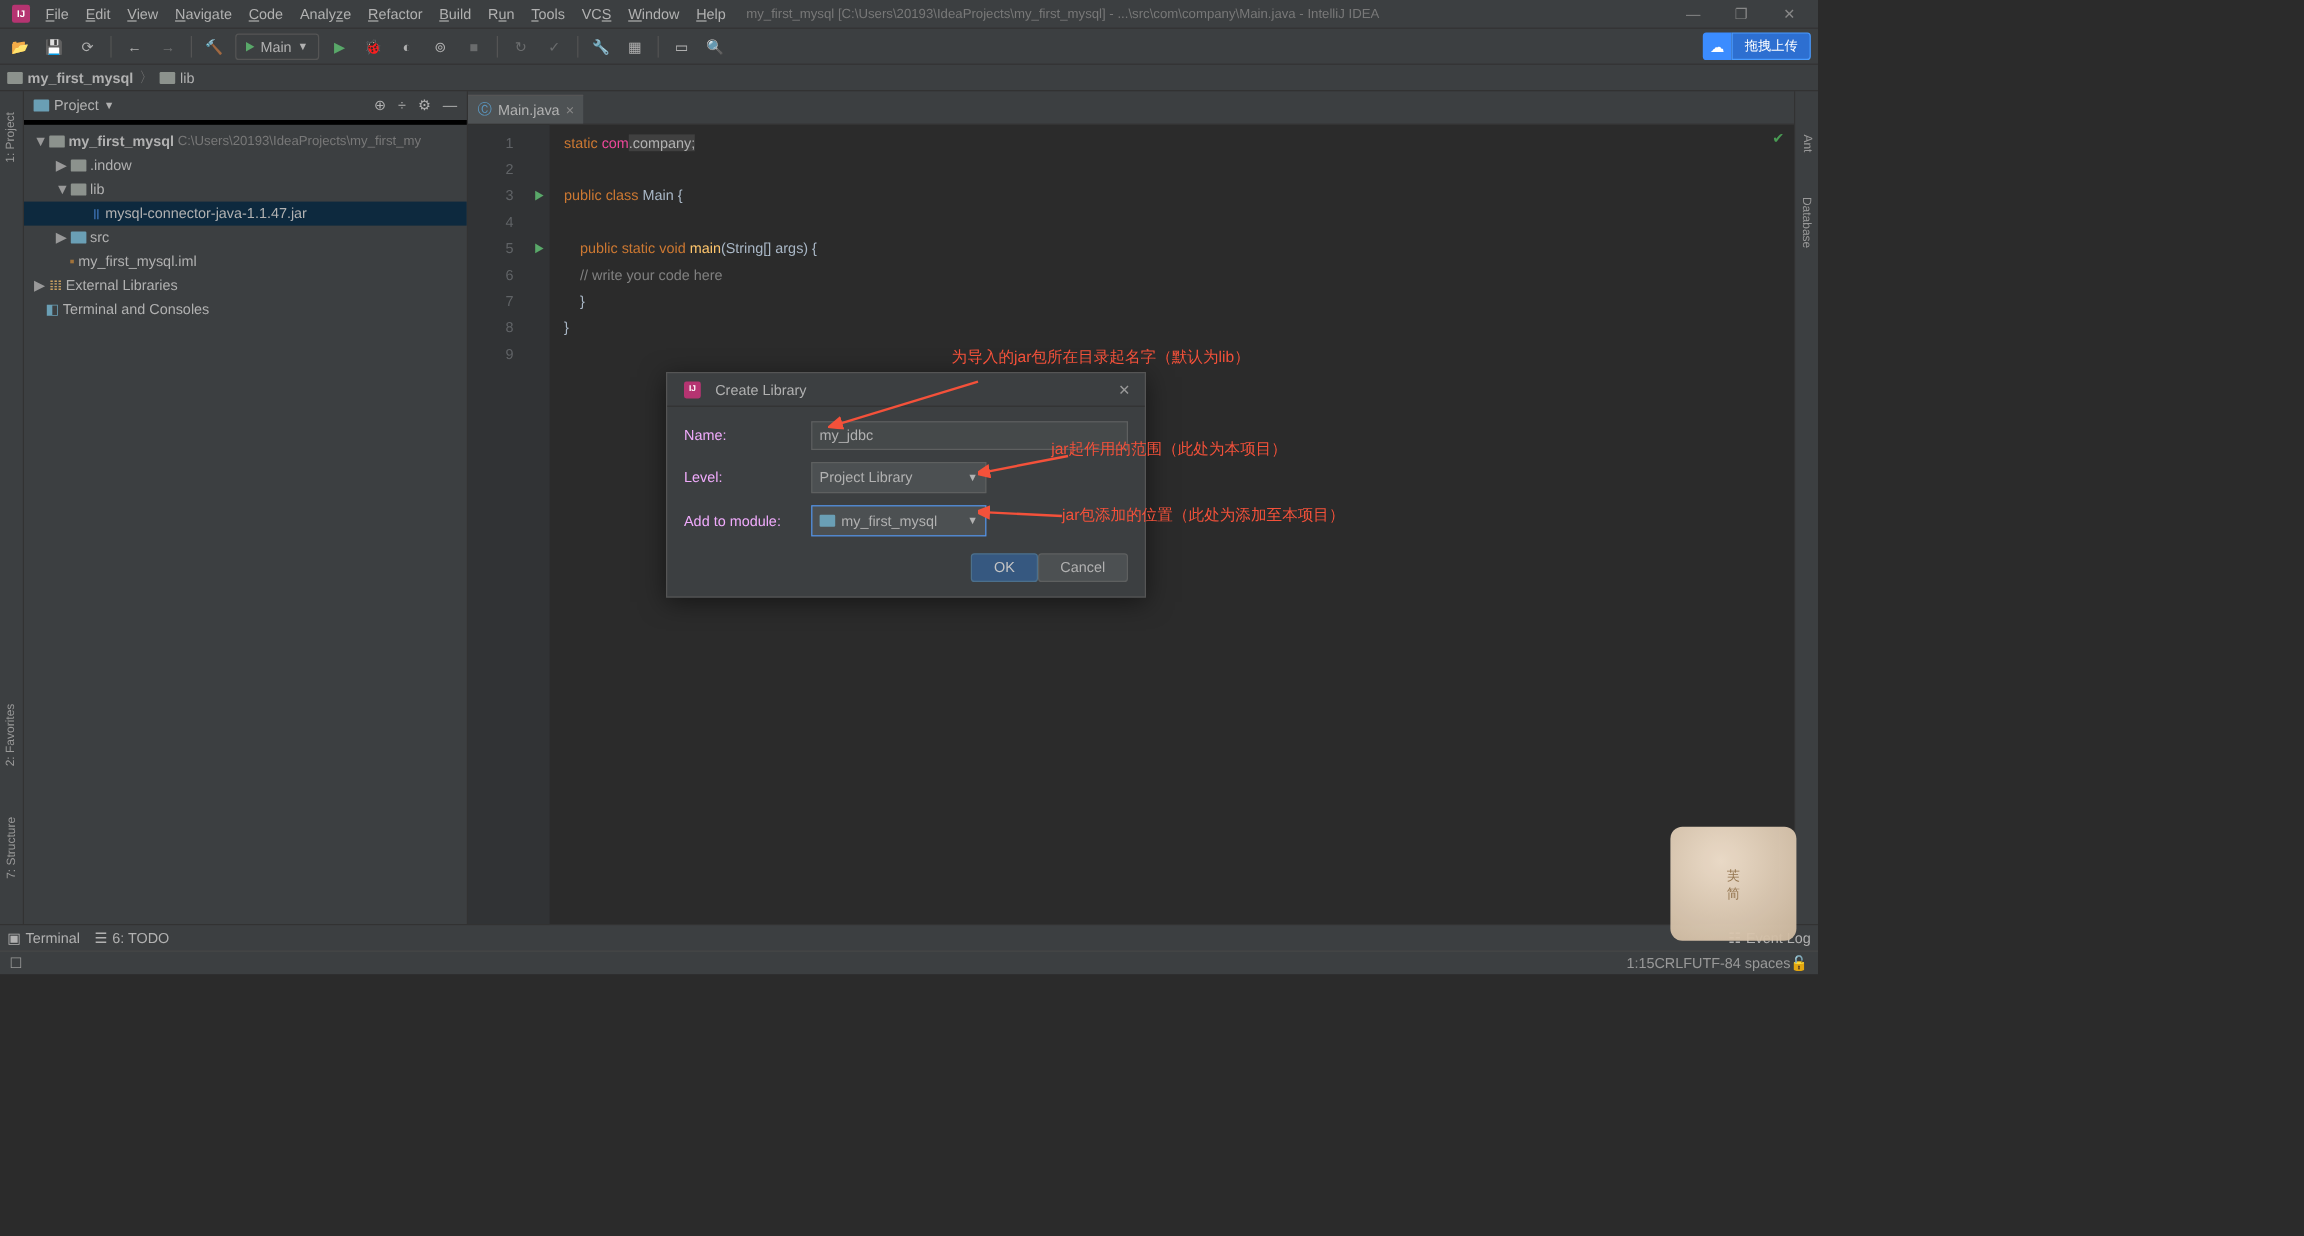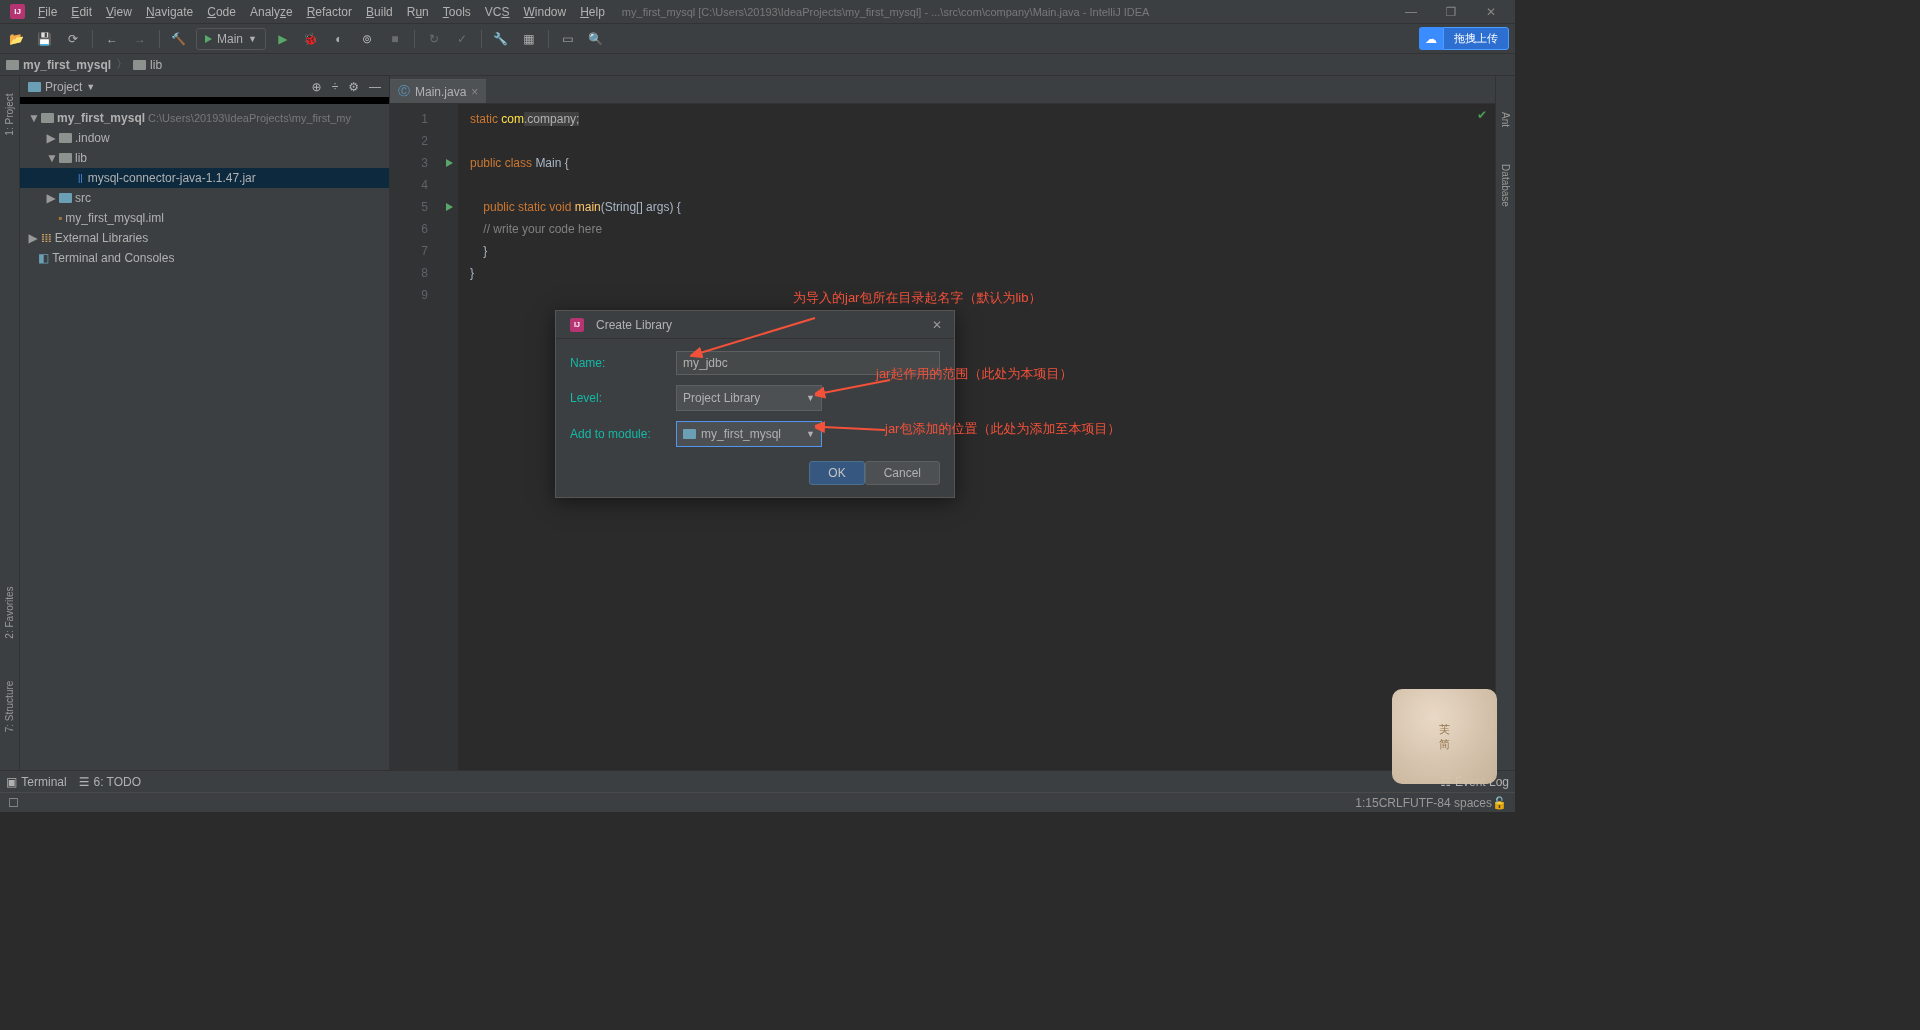--- a/index.html
+++ b/index.html
@@ -20,48 +20,48 @@
 .blue-btn{background:#3b8cff;height:23px;color:#fff;border-radius:3px 0 0 3px;padding:0 6px;display:flex;align-items:center}
 .blue-btn-txt{background:#2d6fd1;height:23px;display:flex;align-items:center;padding:0 10px;border:1px solid #4a9cff;color:#fff;border-radius:0 3px 3px 0;font-size:11px}
 .navbar{height:22px;background:#3c3f41;border-bottom:1px solid #323232;display:flex;align-items:center;padding:0 6px;gap:5px}
 .crumb{display:flex;align-items:center;gap:4px;color:#b1b1b1}
 .main-area{display:flex;height:calc(100% - 118px);position:relative}
 .tool-col{width:20px;background:#3c3f41;border-right:1px solid #323232;display:flex;flex-direction:column;align-items:center;padding-top:8px}
 .vtxt{transform:rotate(-90deg);transform-origin:center;white-space:nowrap;font-size:10px;color:#999;margin-top:25px}
 .tool-col.right{border-left:1px solid #323232;border-right:none}
 .vtxt-r{transform:rotate(90deg);transform-origin:center;white-space:nowrap;font-size:10px;color:#999;margin-top:30px}
 .sidebar{width:370px;background:#3c3f41;border-right:1px solid #323232;display:flex;flex-direction:column}
-.sb-head{height:28px;display:flex;align-items:center;padding:0 8px;border-bottom:7px solid #000000;gap:19px}
+.sb-head{height:28px;display:flex;align-items:center;padding:0 8px;border-bottom:4px solid #000000;gap:19px}
 .sb-head-title{display:flex;align-items:center;gap:4px;cursor:pointer}
 .sb-icons{margin-left:auto;display:flex;gap:10px}
 .tree{padding:4px 0;overflow:hidden}
 .tree-row{display:flex;align-items:center;height:20px;padding-left:8px;gap:3px;color:#b1b1b1;cursor:pointer}
 .tree-row.sel{background:#0d293e}
 .arrow{width:10px;display:inline-block;text-align:center;color:#999}
 .pill{font-size:9px;padding:0 2px;border-radius:2px}
 .greytxt{color:#787878;font-size:11px}
 .editor{flex:1;display:flex;flex-direction:column;background:#2b2b2b;position:relative}
 .tabs{height:28px;background:#3c3f41;border-bottom:1px solid #323232;display:flex;align-items:flex-end}
 .tab{height:24px;background:#4e5254;display:flex;align-items:center;padding:0 8px;gap:5px;border-top:1px solid #555}
 .code-area{display:flex;flex:1;font-family:Consolas,monospace;font-size:14px}
 .gutter{width:50px;background:#313335;text-align:right;padding:4px 12px 0 0;color:#606366;line-height:22px}
 .gutter-icons{width:18px;background:#313335;padding-top:4px;line-height:22px;text-align:center}
 .code-lines{padding:4px 0 0 12px;line-height:22px}
 .kw{color:#cc7832}
 .cls{color:#ffc66d}
 .str{color:#a9b7c6}
 .cmt{color:#808080}
-.pkg{color:#fde047}
+.pkg{color:#ec4899}
 .check{position:absolute;right:8px;top:32px;color:#499c54}
 .dialog{position:absolute;left:555px;top:310px;width:400px;background:#3c3f41;border:1px solid #555;box-shadow:0 4px 20px rgba(0,0,0,.5)}
 .dlg-title{height:28px;display:flex;align-items:center;padding:0 8px;gap:6px;border-bottom:1px solid #323232}
 .dlg-close{margin-left:auto;color:#999;cursor:pointer;padding:0 4px}
 .dlg-body{padding:12px 14px}
 .dlg-row{display:flex;align-items:center;margin-bottom:10px;gap:6px}
-.dlg-lbl{width:100px;color:#14b8a6}
+.dlg-lbl{width:100px;color:#f0abfc}
 .dlg-input{flex:1;height:24px;background:#45494a;border:1px solid #5e6060;color:#b1b1b1;padding:0 6px}
 .dlg-select{width:146px;height:26px;background:#4c5052;border:1px solid #5e6060;color:#b1b1b1;display:flex;align-items:center;padding:0 6px;justify-content:space-between;cursor:pointer}
 .dlg-select.focus{border-color:#5394ec}
 .dlg-btns{display:flex;justify-content:flex-end;gap:0;padding-top:4px}
 .btn{height:24px;padding:0 18px;border-radius:3px;display:flex;align-items:center;cursor:pointer}
 .btn-ok{background:#365880;border:1px solid #4c708c;color:#c4c4c4}
 .btn-cancel{background:#4c5052;border:1px solid #5e6060;color:#b1b1b1}
 .annot{position:absolute;color:#f4513a;font-size:13px;font-family:"Microsoft YaHei",Arial;white-space:nowrap}
 .red-arrow{position:absolute;pointer-events:none}
 .bottom-bar{height:22px;background:#3c3f41;border-top:1px solid #323232;display:flex;align-items:center;padding:0 6px;gap:12px}

